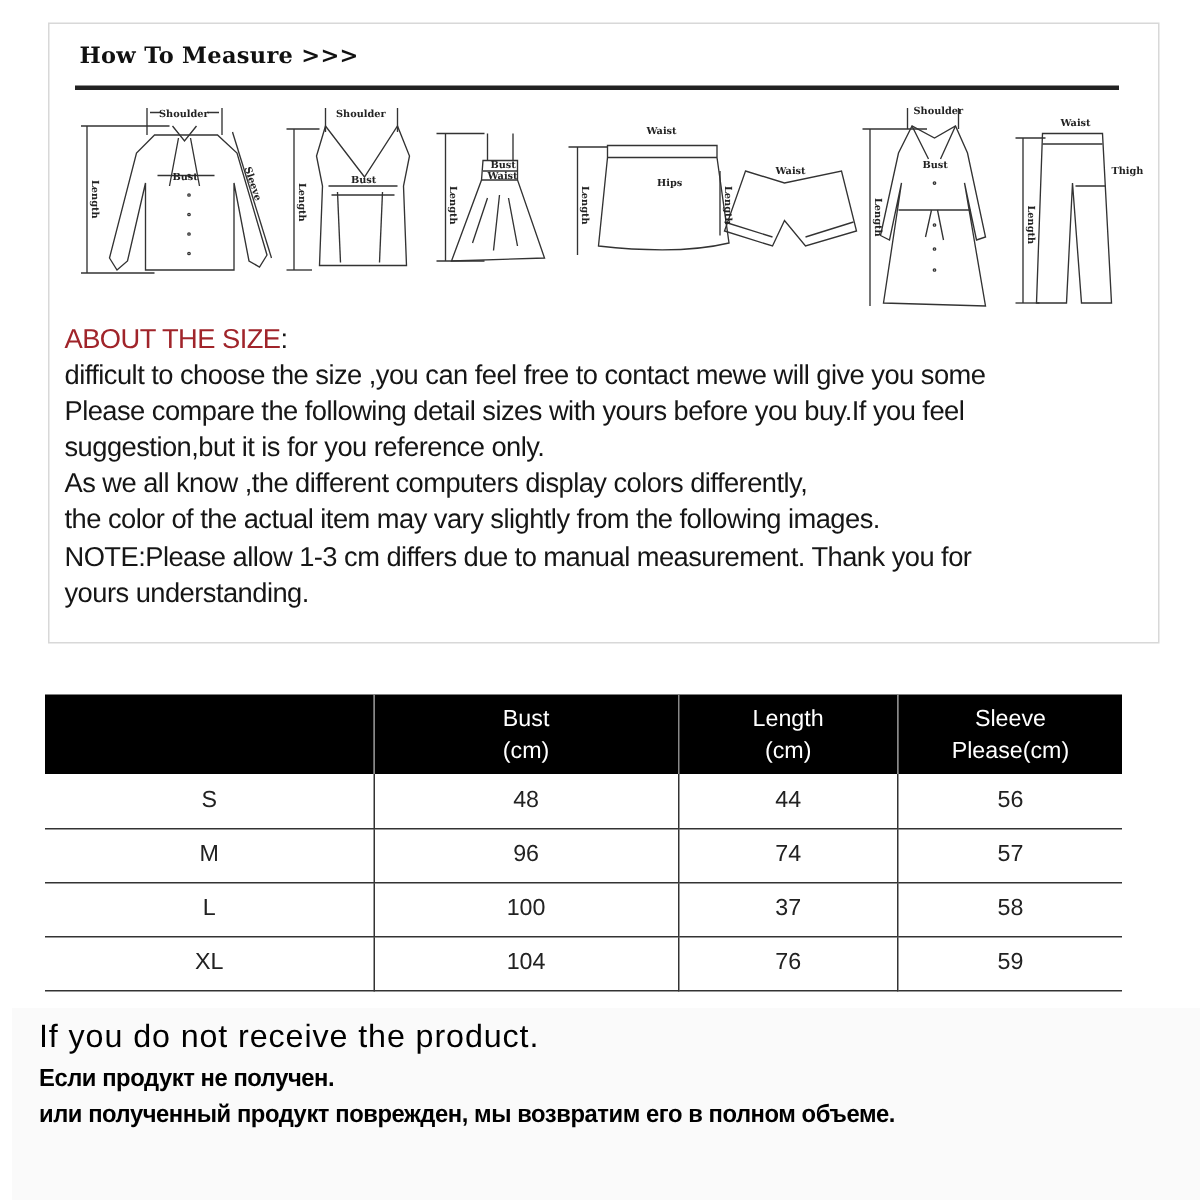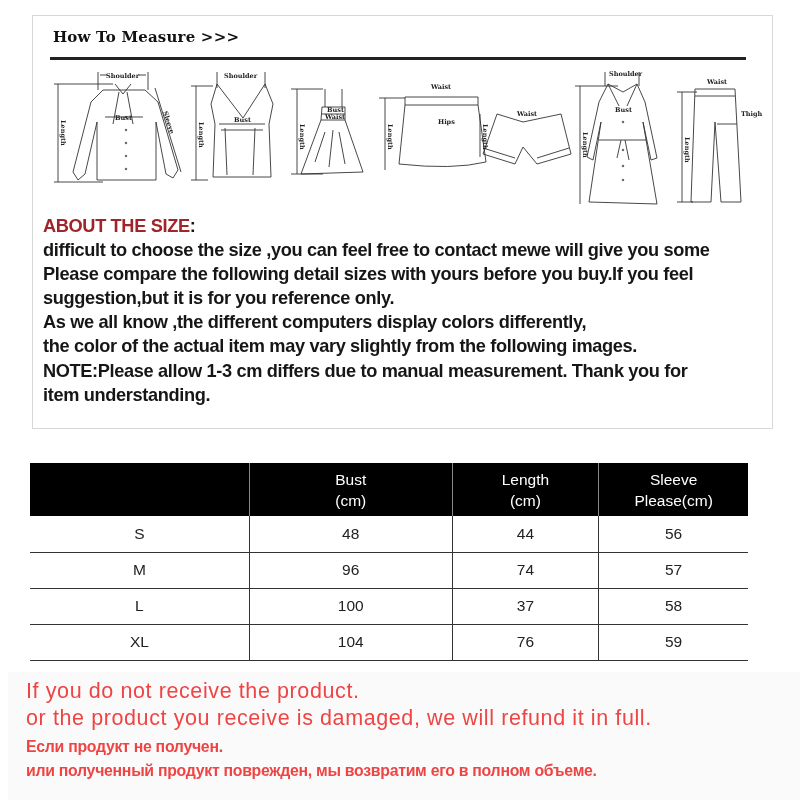--- a/index.html
+++ b/index.html
@@ -23,21 +23,21 @@
     }
     .garments svg { position: absolute; left: 0; top: 0; }
     .mlabel { font-family: "DejaVu Serif", serif; font-weight: bold; font-size: 6.5px; fill: #222; }
 
     .info {
       position: absolute; left: 10px; top: 198px; width: 725px;
       font-family: "Liberation Sans", sans-serif; font-size: 18.2px; line-height: 24.1px; color: #161616;
       letter-spacing: -0.35px;
     }
     .info .heading { color: #a0242a; }
-    .info div { white-space: nowrap; font-weight: bold; }
+    .info div { white-space: nowrap; }
 
     .size-table {
       position: absolute; left: 30px; top: 463px; width: 718px; border-collapse: collapse;
       font-family: "Liberation Sans", sans-serif; font-size: 15.5px; color: #222;
     }
     .size-table th {
       background: #000; color: #fff; font-weight: normal; height: 53px; line-height: 21px;
       border-right: 1px solid #888; text-align: center; vertical-align: middle;
     }
     .size-table th:last-child { border-right: none; }
@@ -50,21 +50,21 @@
     .col-size { width: 172px; }
     .col-bust { width: 159px; }
     .col-len { width: 115px; }
     .col-sleeve { width: 117px; }
 
     .notice-band {
       position: absolute; left: 8px; top: 672px; width: 792px; height: 128px; background: #fafafa;
     }
     .notice {
       position: absolute; left: 26px; top: 678px;
-      font-family: "Liberation Sans", sans-serif; color: #ef4444; white-space: nowrap;
+      font-family: "Liberation Sans", sans-serif; color: #000000; white-space: nowrap;
     }
     .notice .en { font-size: 21.5px; line-height: 27px; letter-spacing: 0.6px; }
     .notice .ru { font-size: 16.5px; line-height: 24px; font-weight: bold; letter-spacing: -0.3px; transform: scaleX(0.96); transform-origin: left; }
     .notice .ru.first { margin-top: 2px; }
   </style>
 </head>
 <body>
 
 <div class="guide-frame">
   <div class="measure-title">How To Measure &gt;&gt;&gt;</div>
@@ -180,21 +180,21 @@
   </div>
 
   <div class="info">
     <div><span class="heading">ABOUT THE SIZE</span><span>:</span></div>
     <div>difficult to choose the size ,you can feel free to contact mewe will give you some</div>
     <div>Please compare the following detail sizes with yours before you buy.If you feel</div>
     <div>suggestion,but it is for you reference only.</div>
     <div>As we all know ,the different computers display colors differently,</div>
     <div>the color of the actual item may vary slightly from the following images.</div>
     <div>NOTE:Please allow 1-3 cm differs due to manual measurement. Thank you for</div>
-    <div>item understanding.</div>
+    <div>yours understanding.</div>
   </div>
 </div>
 
 <table class="size-table">
   <thead>
     <tr>
       <th class="col-size"></th>
       <th class="col-bust"><span>Bust</span><br><span>(cm)</span></th>
       <th class="col-len"><span>Length</span><br><span>(cm)</span></th>
       <th class="col-sleeve"><span>Sleeve</span><br><span>Please(cm)</span></th>
@@ -224,16 +224,15 @@
       <td>104</td>
       <td>76</td>
       <td>59</td>
     </tr>
   </tbody>
 </table>
 
 <div class="notice-band"></div>
 <div class="notice">
   <div class="en">If you do not receive the product.</div>
-  <div class="en">or the product you receive is damaged, we will refund it in full.</div>
   <div class="ru first">Если продукт не получен.</div>
   <div class="ru">или полученный продукт поврежден, мы возвратим его в полном объеме.</div>
 </div>
 
 </body></html>

